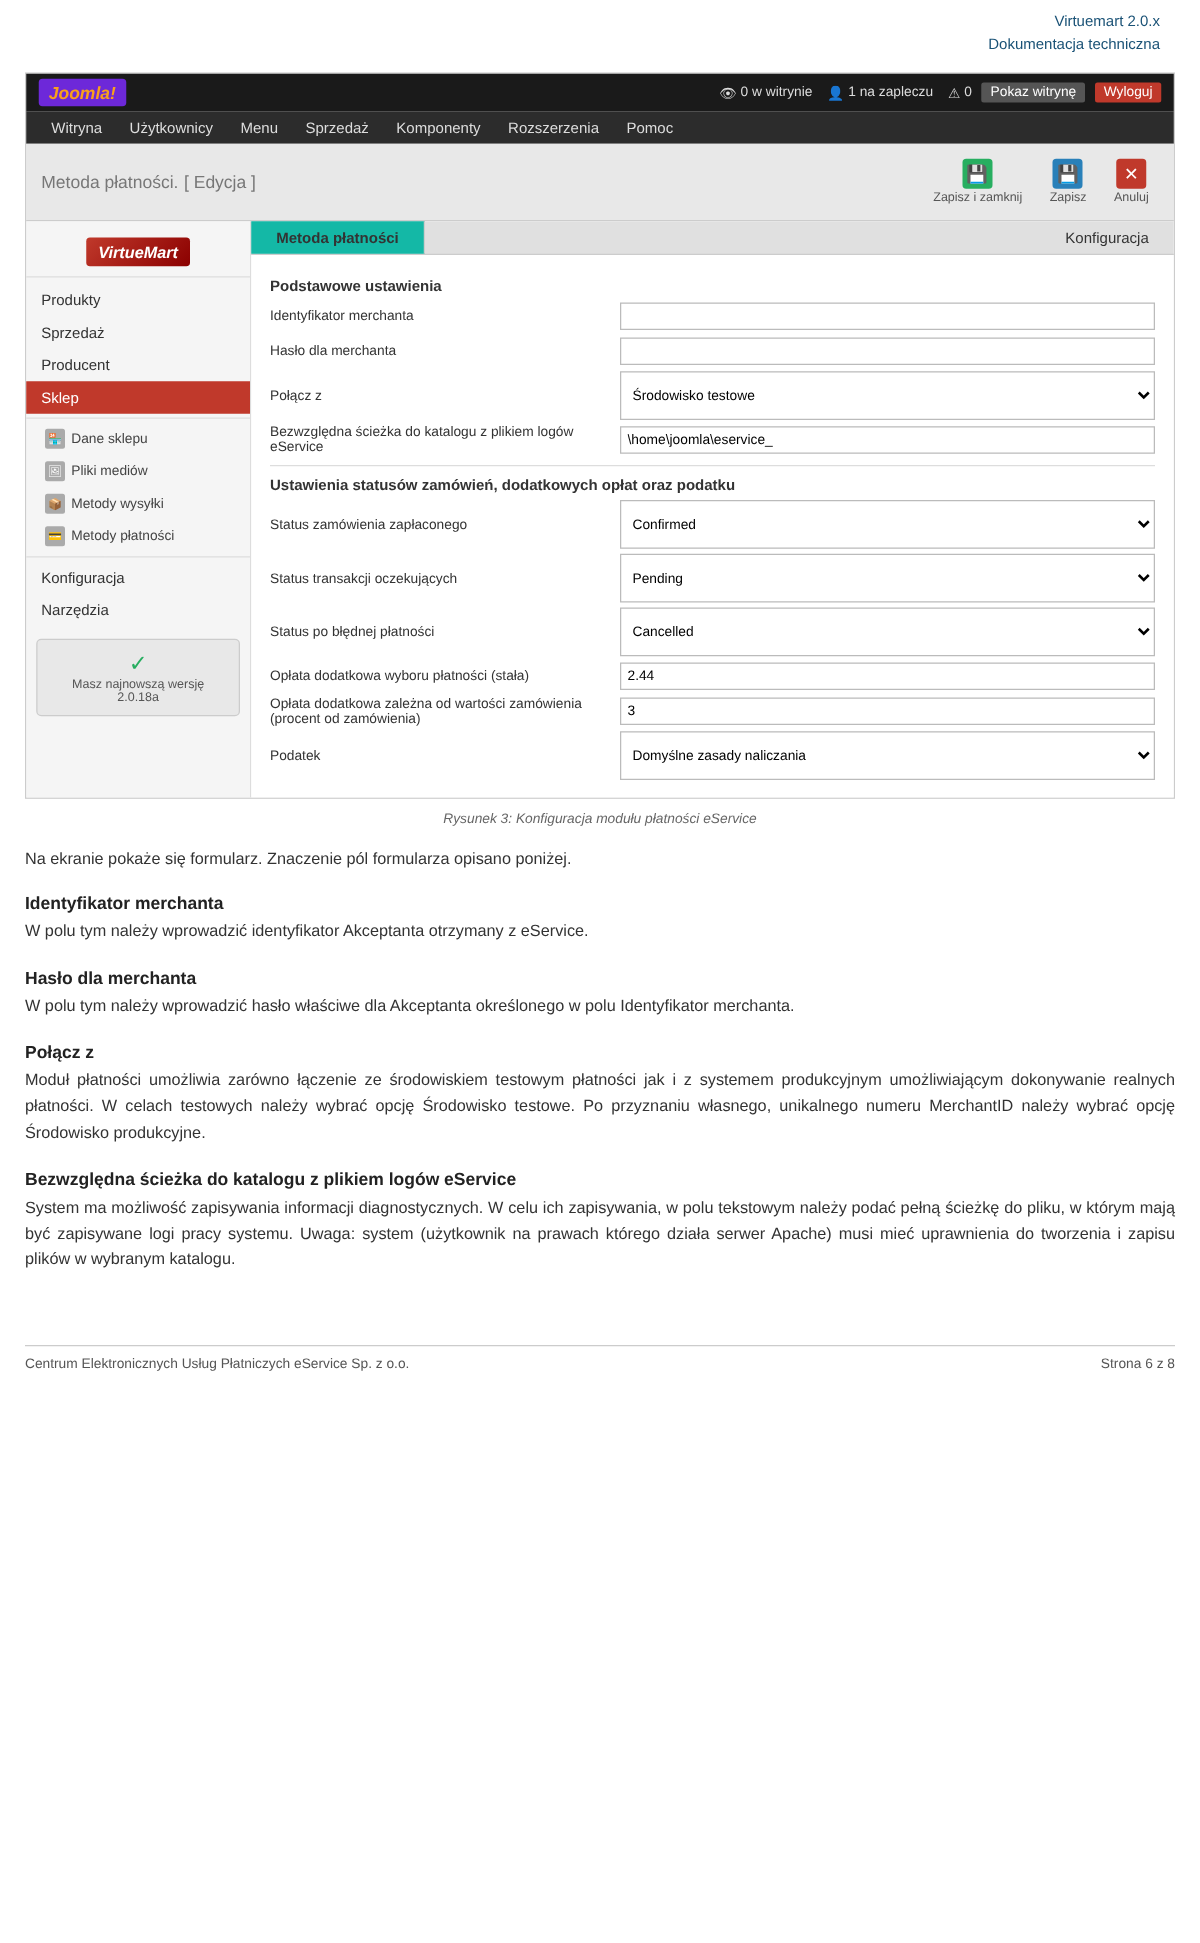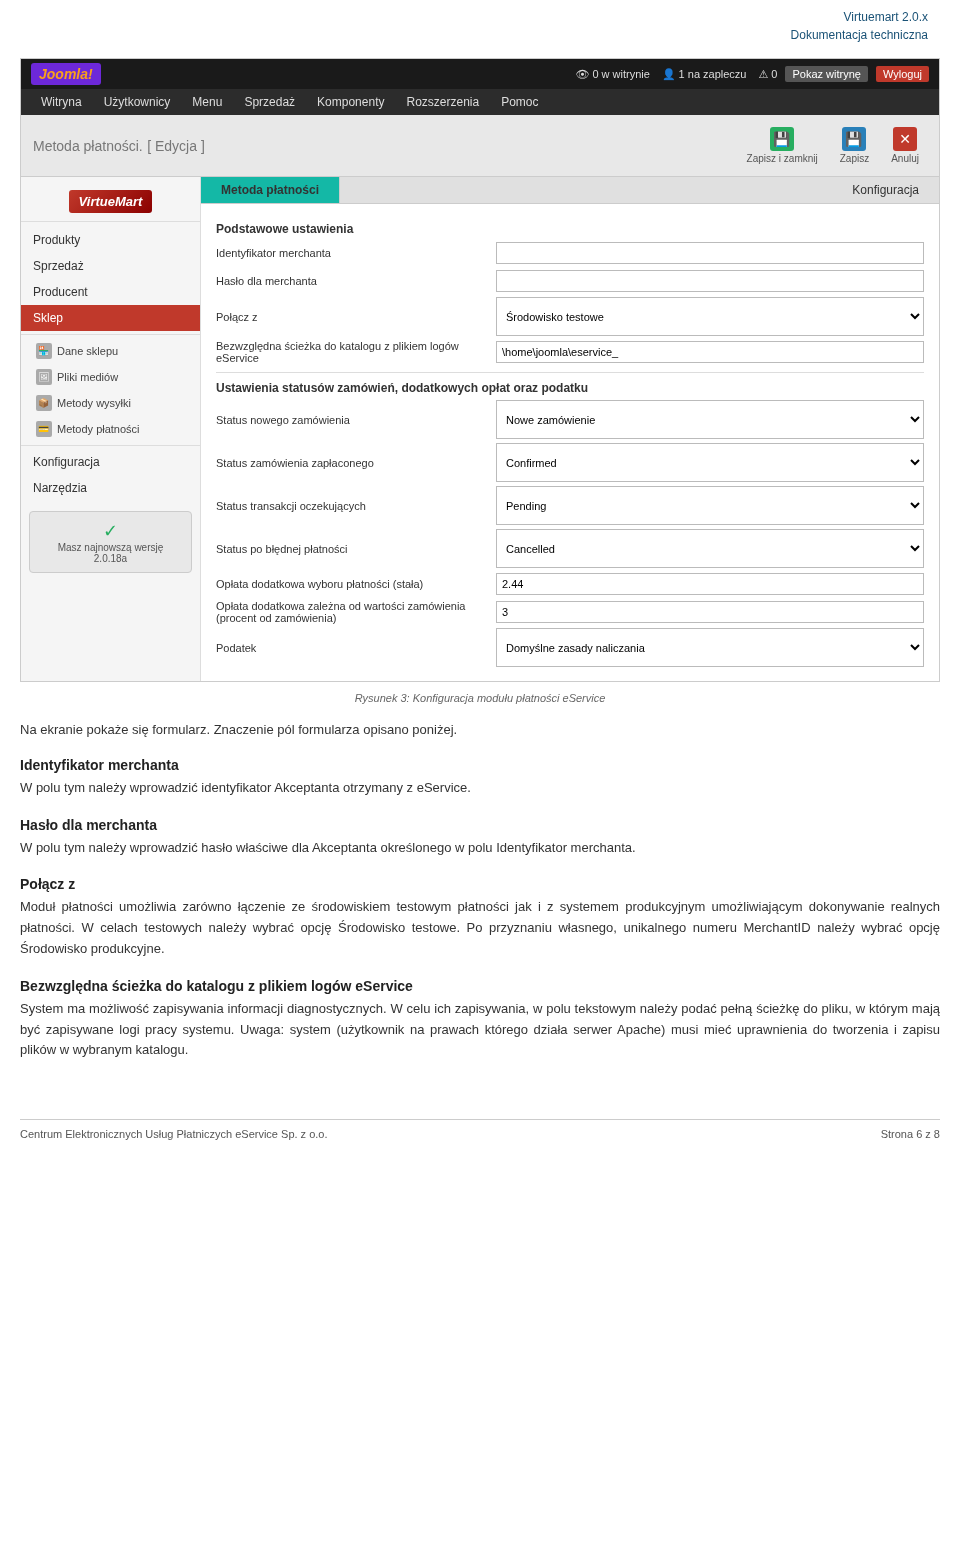--- a/index.html
+++ b/index.html
@@ -461,28 +461,20 @@
             <div class="form-label">Bezwzględna ścieżka do katalogu z plikiem logów eService</div>
             <div class="form-control">
               <input class="form-input" type="text" value="\home\joomla\eservice_" style="">
             </div>
           </div>
 
           <div class="form-divider"></div>
           <div class="form-section-title">Ustawienia statusów zamówień, dodatkowych opłat oraz podatku</div>
 
           <div class="form-row">
-            <div class="form-label">Status nowego zamówienia</div>
-            <div class="form-control">
-              <select class="form-select">
-                <option>Nowe zamówienie</option>
-              </select>
-            </div>
-          </div>
-          <div class="form-row">
             <div class="form-label">Status zamówienia zapłaconego</div>
             <div class="form-control">
               <select class="form-select">
                 <option>Confirmed</option>
               </select>
             </div>
           </div>
           <div class="form-row">
             <div class="form-label">Status transakcji oczekujących</div>
             <div class="form-control">

